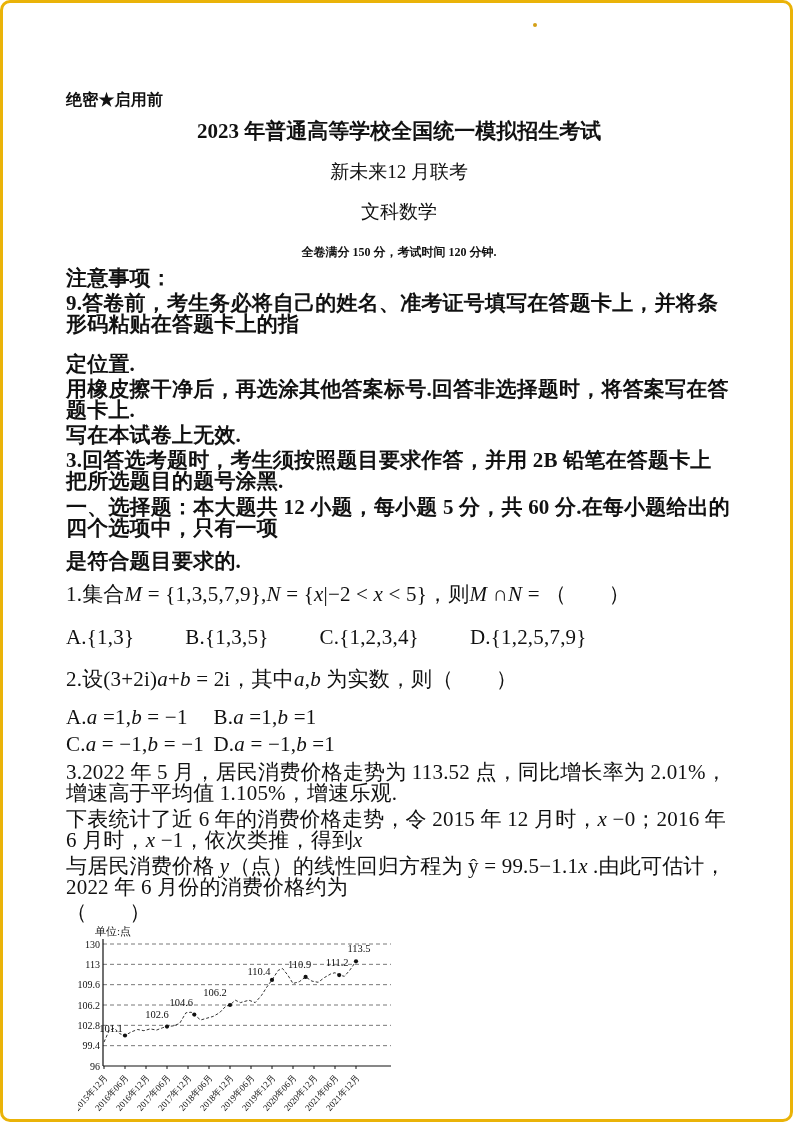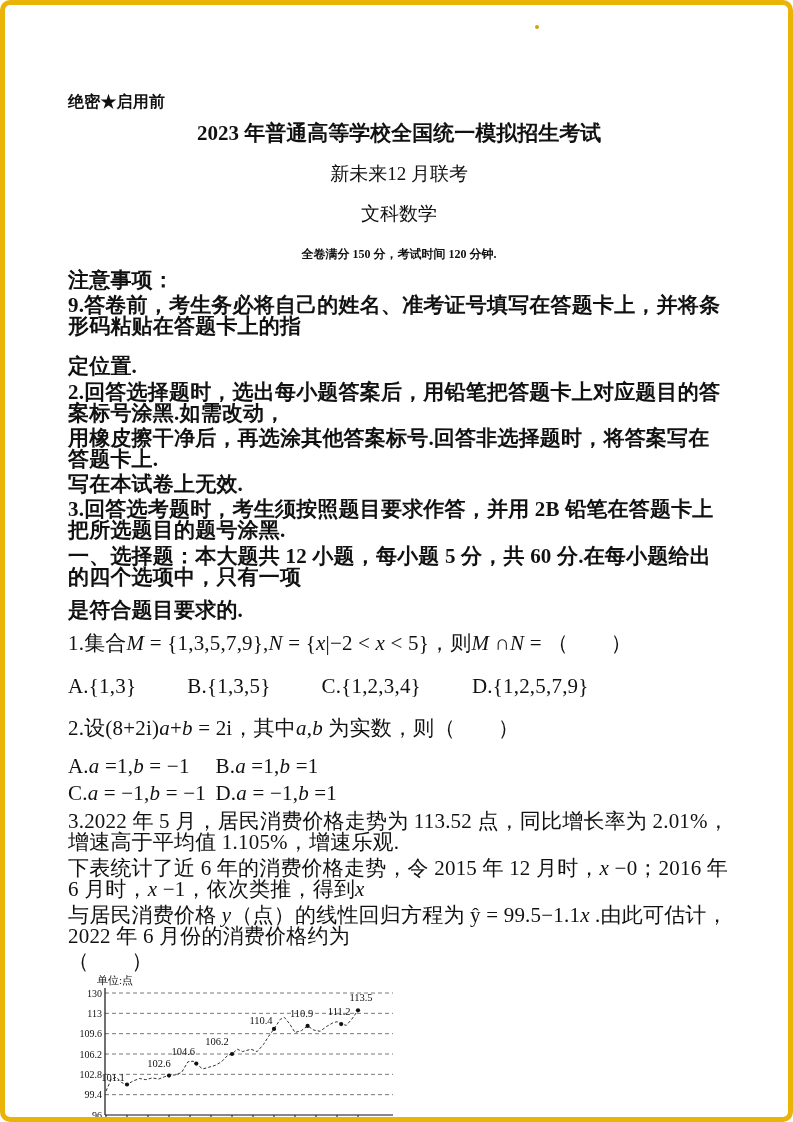--- a/index.html
+++ b/index.html
@@ -1,18 +1,18 @@
 <!DOCTYPE html>
 <html><head>
 <meta charset="utf-8">
 <style>
   html,body{margin:0;padding:0;background:#ffffff;}
   body{width:793px;height:1122px;position:relative;
        font-family:"Liberation Serif","DejaVu Serif",serif;color:#111;}
-  .page{position:absolute;inset:0;border:5px solid #eab308;border-radius:10px;
+  .page{position:absolute;inset:0;border:3px solid #eab308;border-radius:10px;
         overflow:hidden;background:#fff;}
   .content{padding:86px 58px 0 63px;}
   p{margin:0;}
   .ln{font-size:21px;line-height:21px;letter-spacing:0.2px;}
   .bold{font-weight:bold;}
   .t1{font-size:21px;font-weight:bold;line-height:27px;text-align:center;}
   .t2{font-size:19px;font-weight:normal;line-height:25px;text-align:center;}
   .info{font-size:12px;font-weight:bold;line-height:21px;text-align:center;}
   .mi{font-style:italic;}
   .mr{}
@@ -35,37 +35,36 @@
 
     <p class="t1" style="margin-top:8px;">2023 年普通高等学校全国统一模拟招生考试</p>
     <p class="t2" style="margin-top:14px;">新未来12 月联考</p>
     <p class="t2" style="margin-top:15px;">文科数学</p>
 
     <p class="info" style="margin-top:18px;">全卷满分 150 分，考试时间 120 分钟.</p>
 
     <p class="ln bold" style="margin-top:5px;">注意事项：</p>
     <p class="ln bold" style="margin-top:4px;">9.答卷前，考生务必将自己的姓名、准考证号填写在答题卡上，并将条形码粘贴在答题卡上的指</p>
     <p class="ln bold" style="margin-top:19px;">定位置.</p>
-    <p class="ln bold" style="margin-top:5px;">2.回答选择题时，选出每小题答案后，用铅笔把答题卡上对应题目的答案标号涂黑.如需改动，</p>
     <p class="ln bold" style="margin-top:4px;">用橡皮擦干净后，再选涂其他答案标号.回答非选择题时，将答案写在答题卡上.</p>
     <p class="ln bold" style="margin-top:4px;">写在本试卷上无效.</p>
     <p class="ln bold" style="margin-top:4px;">3.回答选考题时，考生须按照题目要求作答，并用 2B 铅笔在答题卡上把所选题目的题号涂黑.</p>
 
     <p class="ln bold" style="margin-top:5px;">一、选择题：本大题共 12 小题，每小题 5 分，共 60 分.在每小题给出的四个选项中，只有一项</p>
     <p class="ln bold" style="margin-top:12px;">是符合题目要求的.</p>
 
     <p class="ln" style="margin-top:12px;"><span>1.集合</span><span class="mi">M</span><span class="mr"> = {1,3,5,7,9}</span><span class="mr">,</span><span class="mi">N</span><span class="mr"> = {</span><span class="mi">x</span><span class="mr">|−2 &lt; </span><span class="mi">x</span><span class="mr"> &lt; 5}</span><span>，则</span><span class="mi">M</span><span class="mr"> ∩</span><span class="mi">N</span><span class="mr"> = </span><span>（　　）</span></p>
     <div class="ln opt-row" style="margin-top:22px;">
       <span><span>A.</span><span class="mr">{1,3}</span></span>
       <span><span>B.</span><span class="mr">{1,3,5}</span></span>
       <span><span>C.</span><span class="mr">{1,2,3,4}</span></span>
       <span><span>D.</span><span class="mr">{1,2,5,7,9}</span></span>
     </div>
 
-    <p class="ln" style="margin-top:21px;"><span>2.设</span><span class="mr">(8+2i)</span><span class="mi">a</span><span class="mr">+</span><span class="mi">b</span><span class="mr"> = 2i</span><span>，其中</span><span class="mi">a</span><span class="mr">,</span><span class="mi">b</span><span> 为实数，则（　　）</span></p>
+    <p class="ln" style="margin-top:21px;"><span>2.设</span><span class="mr">(3+2i)</span><span class="mi">a</span><span class="mr">+</span><span class="mi">b</span><span class="mr"> = 2i</span><span>，其中</span><span class="mi">a</span><span class="mr">,</span><span class="mi">b</span><span> 为实数，则（　　）</span></p>
     <p class="ln" style="margin-top:17px;">
       <span class="opt2"><span>A.</span><span class="mi">a</span><span class="mr"> =1,</span><span class="mi">b</span><span class="mr"> = −1</span></span>
       <span><span>B.</span><span class="mi">a</span><span class="mr"> =1,</span><span class="mi">b</span><span class="mr"> =1</span></span>
     </p>
     <p class="ln" style="margin-top:6px;">
       <span class="opt2"><span>C.</span><span class="mi">a</span><span class="mr"> = −1,</span><span class="mi">b</span><span class="mr"> = −1</span></span>
       <span><span>D.</span><span class="mi">a</span><span class="mr"> = −1,</span><span class="mi">b</span><span class="mr"> =1</span></span>
     </p>
 
     <p class="ln" style="margin-top:7px;">3.2022 年 5 月，居民消费价格走势为 113.52 点，同比增长率为 2.01%，增速高于平均值 1.105%，增速乐观.</p>

